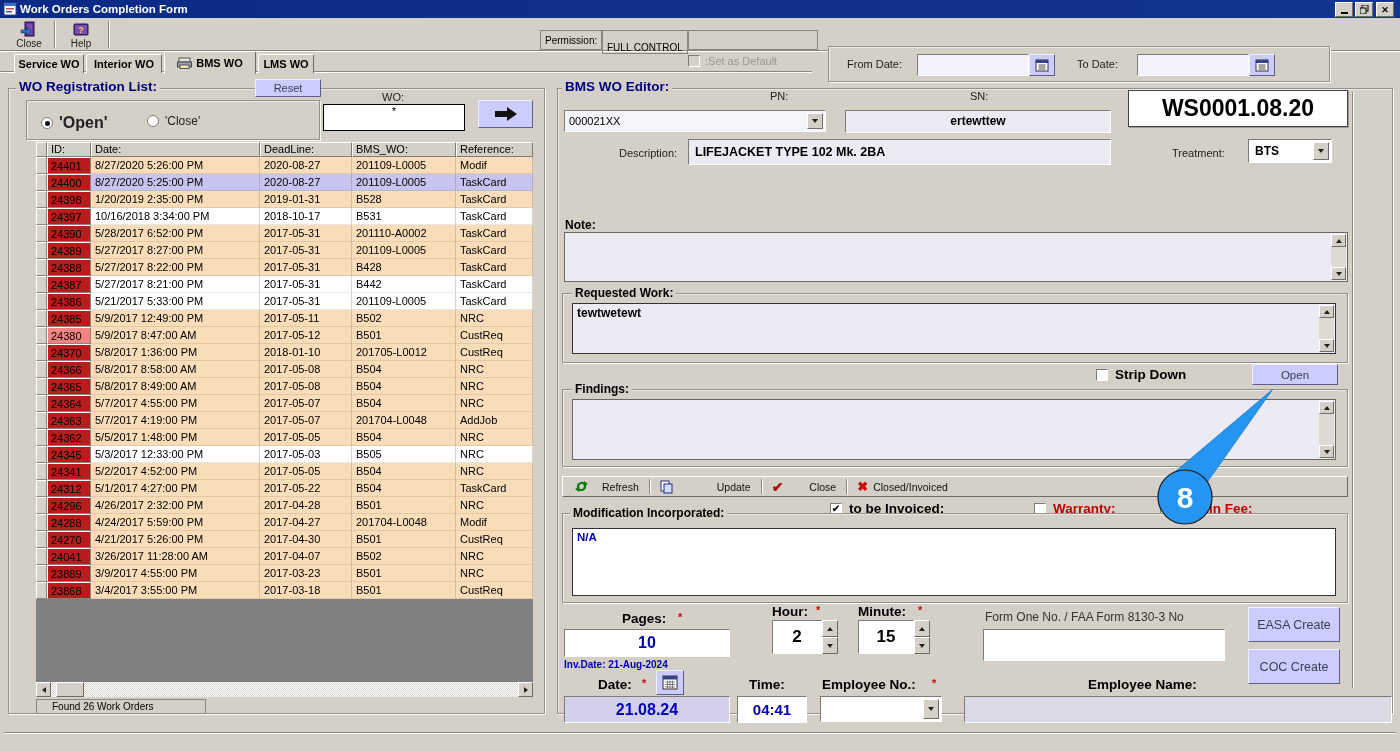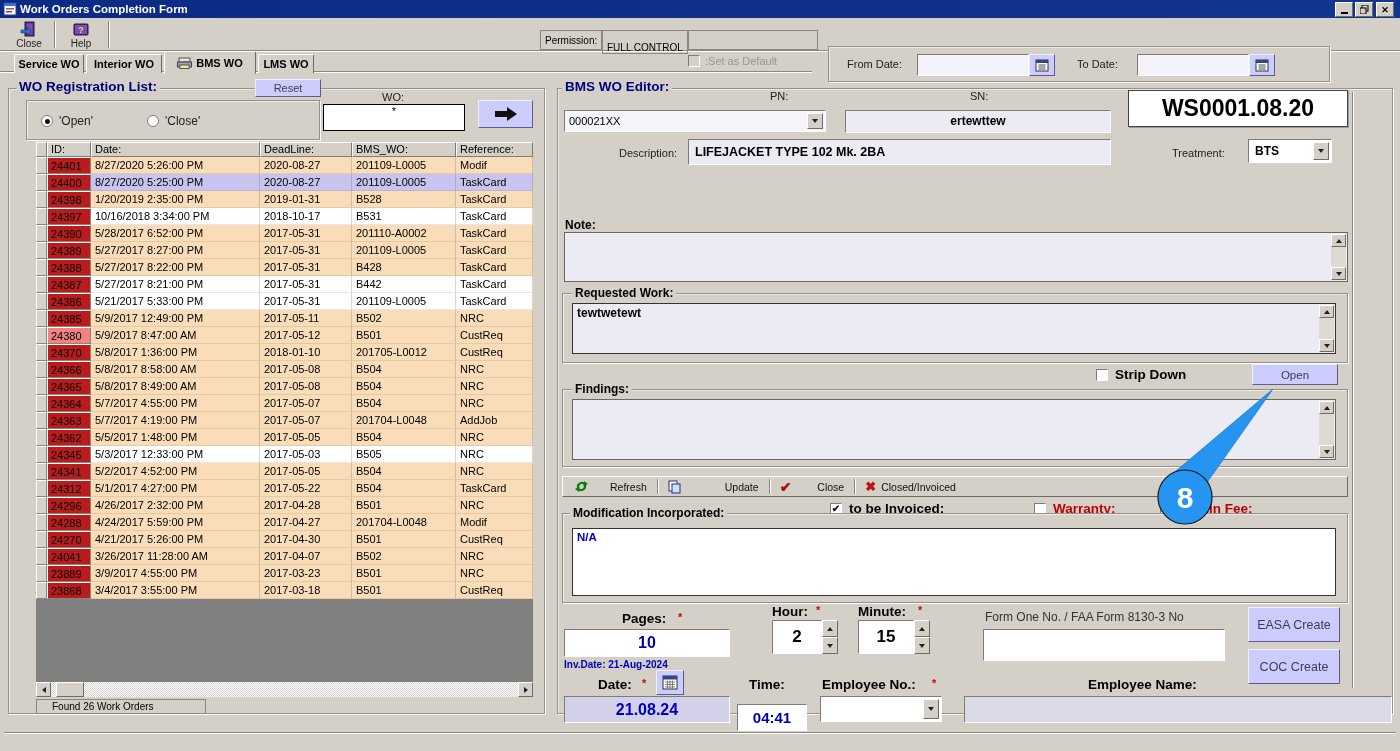--- a/index.html
+++ b/index.html
@@ -165,21 +165,21 @@
 <span class="grouptitle" style="left:16px;top:79px;">WO Registration List:</span>
 <div class="abs lavbtn" style="left:255px;top:79px;width:66px;height:18px;font-size:11px;">
   <span>Reset</span>
 </div>
 
 <div class="abs etched" style="left:26px;top:100px;width:294px;height:40px;background:#d4d0c8;">
   <div class="abs" style="left:14px;top:13px;display:flex;align-items:center;gap:6px;">
     <div class="radio">
         <div class="radiodot"></div>
       </div>
-    <span class="lbl" style="font-size:12px;">'Open'</span>
+    <span class="lbl" style="font-size:16px;font-weight:bold;">'Open'</span>
   </div>
   <div class="abs" style="left:120px;top:13px;display:flex;align-items:center;gap:6px;">
     <div class="radio"></div>
     <span class="lbl" style="font-size:12px;">'Close'</span>
   </div>
 </div>
 
 <span class="abs lbl" style="left:382px;top:91px;">WO:</span>
 <div class="abs" style="left:323px;top:104px;width:142px;height:27px;background:#fff;border:1px solid #000;text-align:center;font-size:11px;line-height:13px;">
   <span>*</span>
@@ -502,21 +502,21 @@
     <div class="sbtn" style="height:13px;">
         <div class="tri-up"></div>
       </div>
     <div class="sbtn" style="height:13px;">
         <div class="tri-dn"></div>
       </div>
   </div>
 </div>
 
 <div class="abs raised" style="left:562px;top:476px;width:786px;height:21px;display:flex;align-items:center;">
-  <div style="display:flex;align-items:center;gap:22px;margin-left:12px;">
+  <div style="display:flex;align-items:center;gap:14px;margin-left:12px;">
     <svg width="13" height="13">
       <path d="M3 8 A4 4 0 0 1 10 4.5" stroke="#0c7a0c" stroke-width="2" fill="none"></path>
       <polygon points="9,1 13,4 8.5,6.5" fill="#0c7a0c"></polygon>
       <path d="M10 5 A4 4 0 0 1 3 8.5" stroke="#0c7a0c" stroke-width="2" fill="none"></path>
       <polygon points="4,12 0,9 4.5,6.5" fill="#0c7a0c"></polygon>
     </svg>
     <span class="actlbl">Refresh</span>
   </div>
   <div class="tabsep" style="height:15px;margin:0 10px;"></div>
   <div style="display:flex;align-items:center;gap:44px;">
@@ -609,21 +609,21 @@
   <svg width="16" height="15">
     <rect x="1" y="1" width="14" height="13" fill="#fff" stroke="#333"></rect>
     <rect x="1" y="1" width="14" height="3.5" fill="#334488"></rect>
     <path d="M3 7h10M3 9.5h10M3 12h10M5.5 5.5v8M8 5.5v8M10.5 5.5v8" stroke="#666" stroke-width="0.8"></path>
   </svg>
 </div>
 <div class="abs sunken" style="left:564px;top:696px;width:166px;height:27px;background:#d3d1e9;text-align:center;font-size:16px;line-height:25px;">
   <span class="bluval">21.08.24</span>
 </div>
 <span class="abs blbl" style="left:749px;top:677px;">Time:</span>
-<div class="abs sunken" style="left:737px;top:696px;width:70px;height:27px;text-align:center;font-size:15px;line-height:25px;margin-top:8px;">
+<div class="abs sunken" style="left:737px;top:696px;width:70px;height:27px;text-align:center;font-size:15px;line-height:25px;">
   <span class="bluval">04:41</span>
 </div>
 <span class="abs blbl" style="left:822px;top:677px;">Employee No.:</span>
 <span class="abs star" style="left:932px;top:677px;">*</span>
 <div class="abs sunken" style="left:820px;top:696px;width:122px;height:26px;">
   <span style="font-size:11px;"></span>
   <div class="combo-arrow sbtn">
       <div class="tri-dn"></div>
     </div>
 </div>

